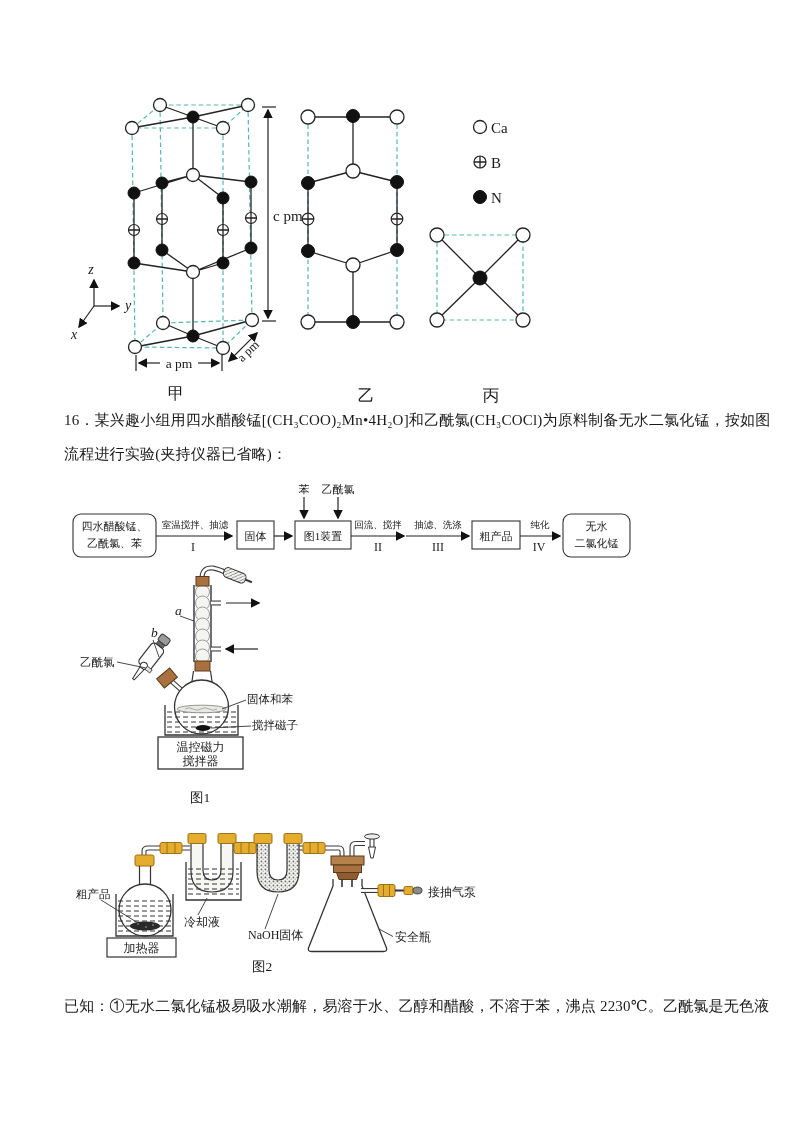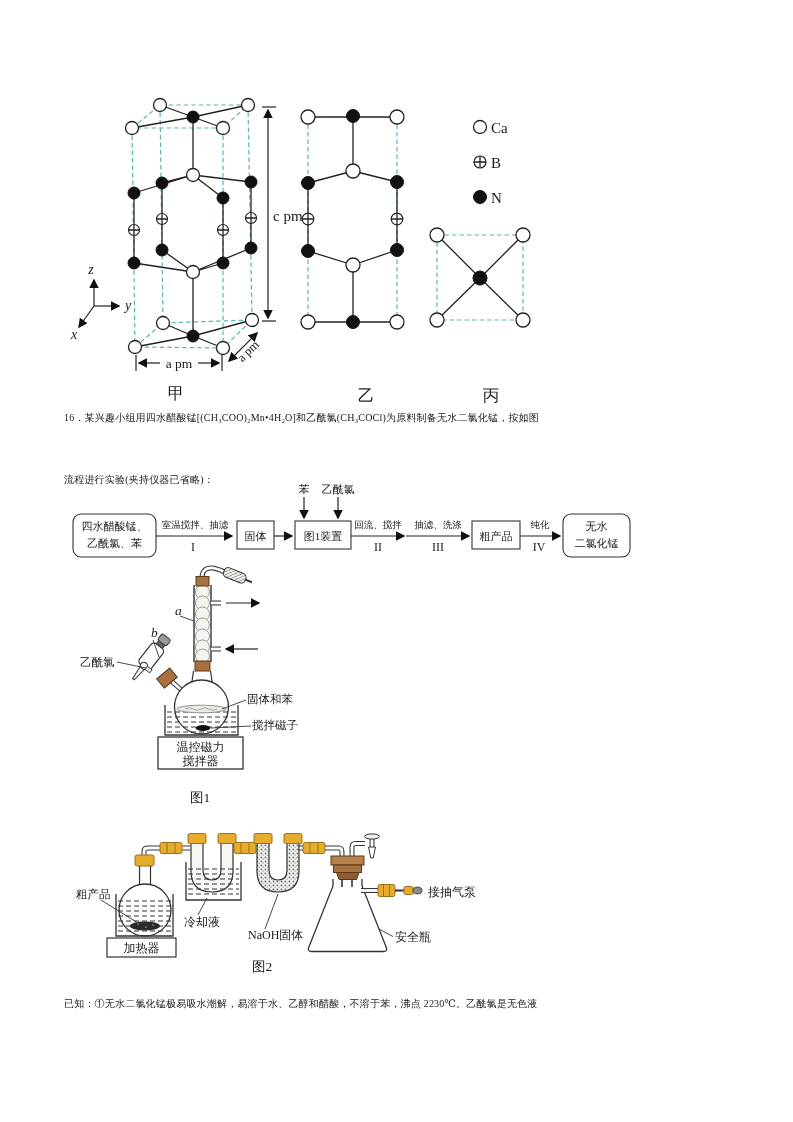--- a/index.html
+++ b/index.html
@@ -1,19 +1,19 @@
 <!DOCTYPE html>
 <html><head>
 <meta charset="utf-8">
 <style>
   html,body{margin:0;padding:0;}
   body{width:793px;height:1122px;position:relative;background:#ffffff;
        font-family:"Liberation Serif","DejaVu Serif",serif;color:#1a1a1a;overflow:hidden;}
   .abs{position:absolute;}
-  .qtext{font-size:10px;white-space:nowrap;letter-spacing:0.2px;}
+  .qtext{font-size:15px;white-space:nowrap;letter-spacing:0.2px;}
   svg text{font-family:"Liberation Serif","DejaVu Serif",serif;fill:#1a1a1a;}
   .cjk9{font-size:9.5px;}
   .cjk11{font-size:11px;}
   .cjk12{font-size:12px;}
   .rom{font-size:12px;}
   .lbl{font-size:11.5px;}
   .cap{font-size:13.5px;}
   .bond{stroke:#222;stroke-width:1.3;fill:none;}
   .dash{stroke:#56b8b0;stroke-width:1.2;fill:none;stroke-dasharray:4.5 3;}
   .ca{fill:#ffffff;stroke:#222;stroke-width:1.3;}
@@ -200,21 +200,21 @@
       <circle class="batom" cx="480" cy="162" r="6"></circle>
       <path class="bond" d="M474,162 H486 M480,156 V168" stroke-width="1"></path>
     </g>
     <text x="491" y="168" font-size="15">B</text>
     <circle class="natom" cx="480" cy="197" r="6.5"></circle>
     <text x="491" y="203" font-size="15">N</text>
   </g>
 </svg>
 
 <div class="abs qtext" style="left:64px;top:411px">16．某兴趣小组用四水醋酸锰[(CH₃COO)₂Mn•4H₂O]和乙酰氯(CH₃COCl)为原料制备无水二氯化锰，按如图</div>
-<div class="abs qtext" style="left:64px;top:473px">流程进行实验(夹持仪器已省略)：</div>
+<div class="abs qtext" style="left:64px;top:445px">流程进行实验(夹持仪器已省略)：</div>
 
 <svg class="abs" style="left:65px;top:478px" width="575" height="82" viewBox="65 478 575 82">
   <rect class="flowbox" x="73" y="514" width="83" height="43" rx="8"></rect>
   <text class="cjk11" x="114.5" y="530" text-anchor="middle">四水醋酸锰、</text>
   <text class="cjk11" x="114.5" y="547" text-anchor="middle">乙酰氯、苯</text>
 
   <line class="arr" x1="156" y1="536" x2="232" y2="536" marker-end="url(#mA)"></line>
   <text class="cjk9" x="195" y="528" text-anchor="middle">室温搅拌、抽滤</text>
   <text class="rom" x="193" y="551" text-anchor="middle">I</text>
 

